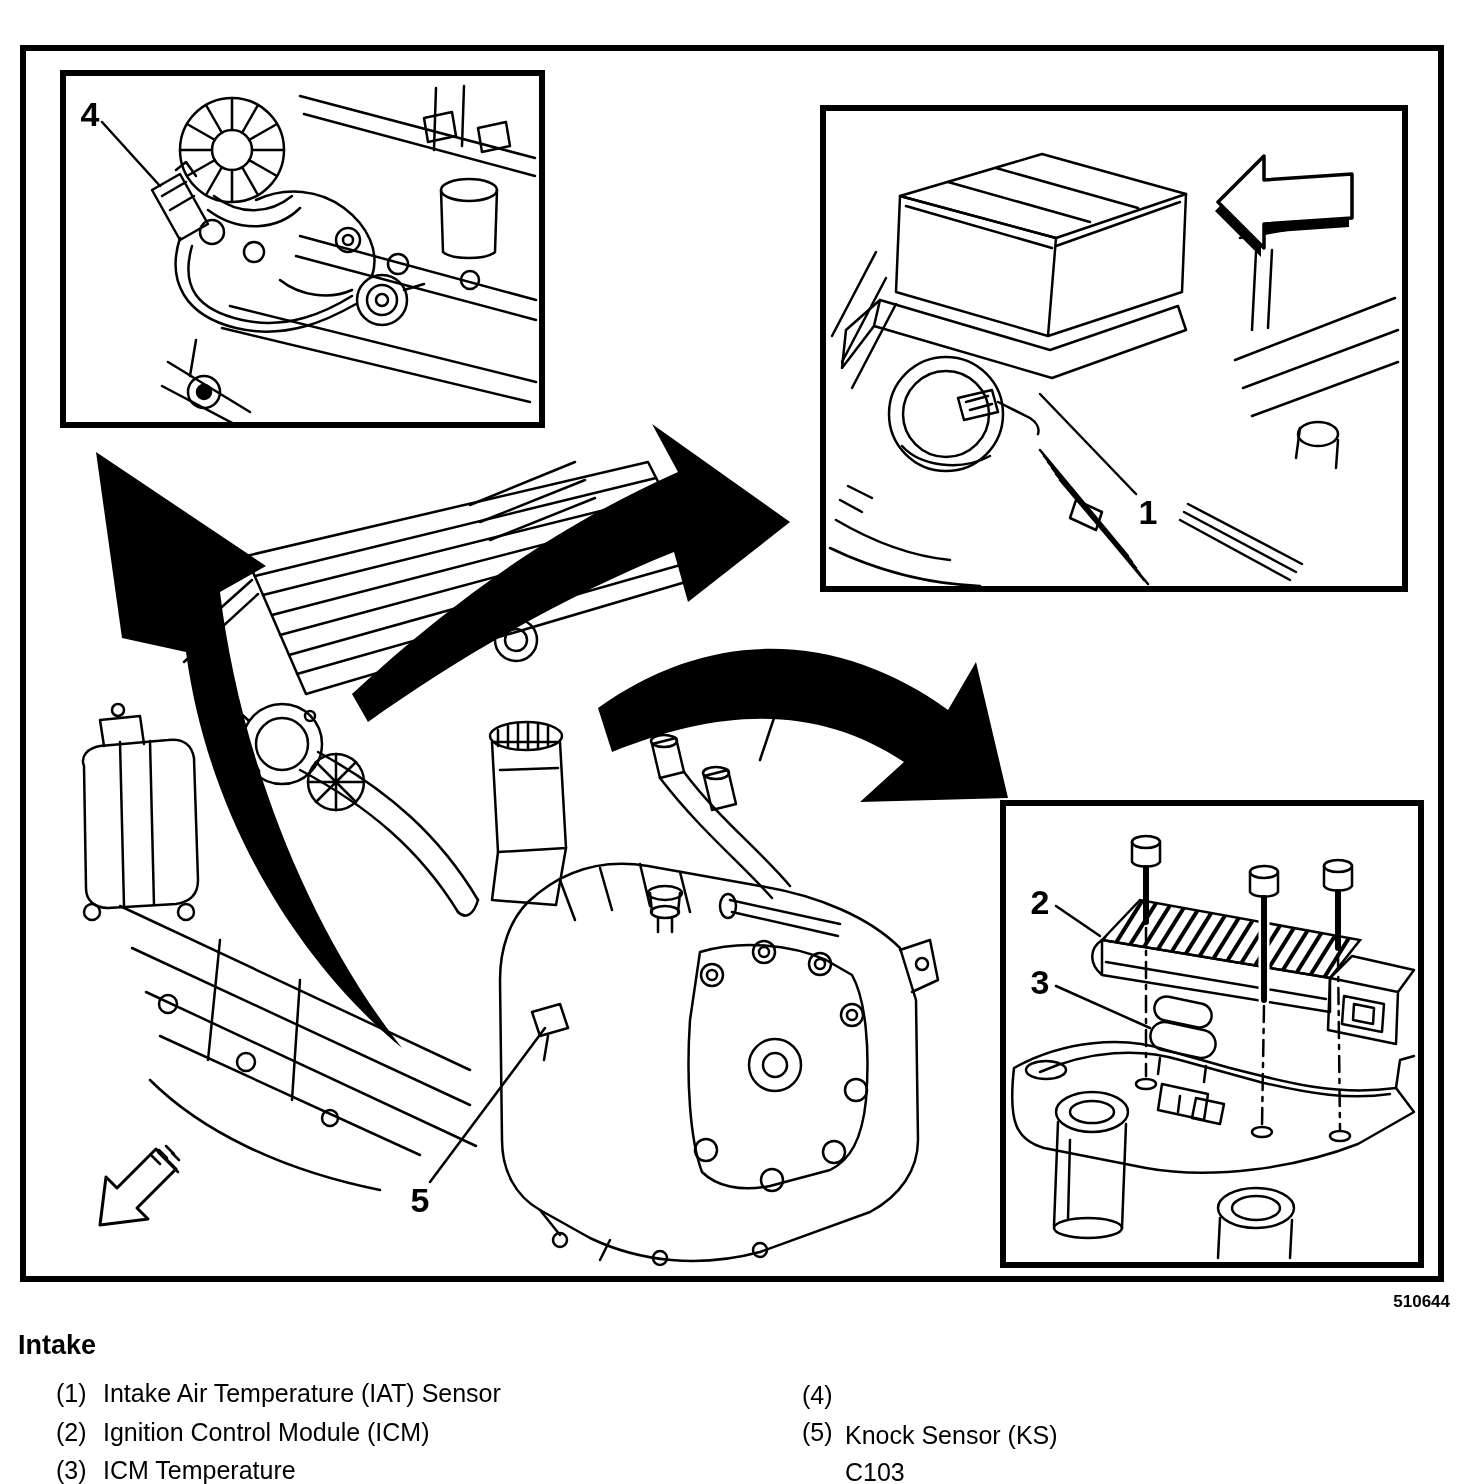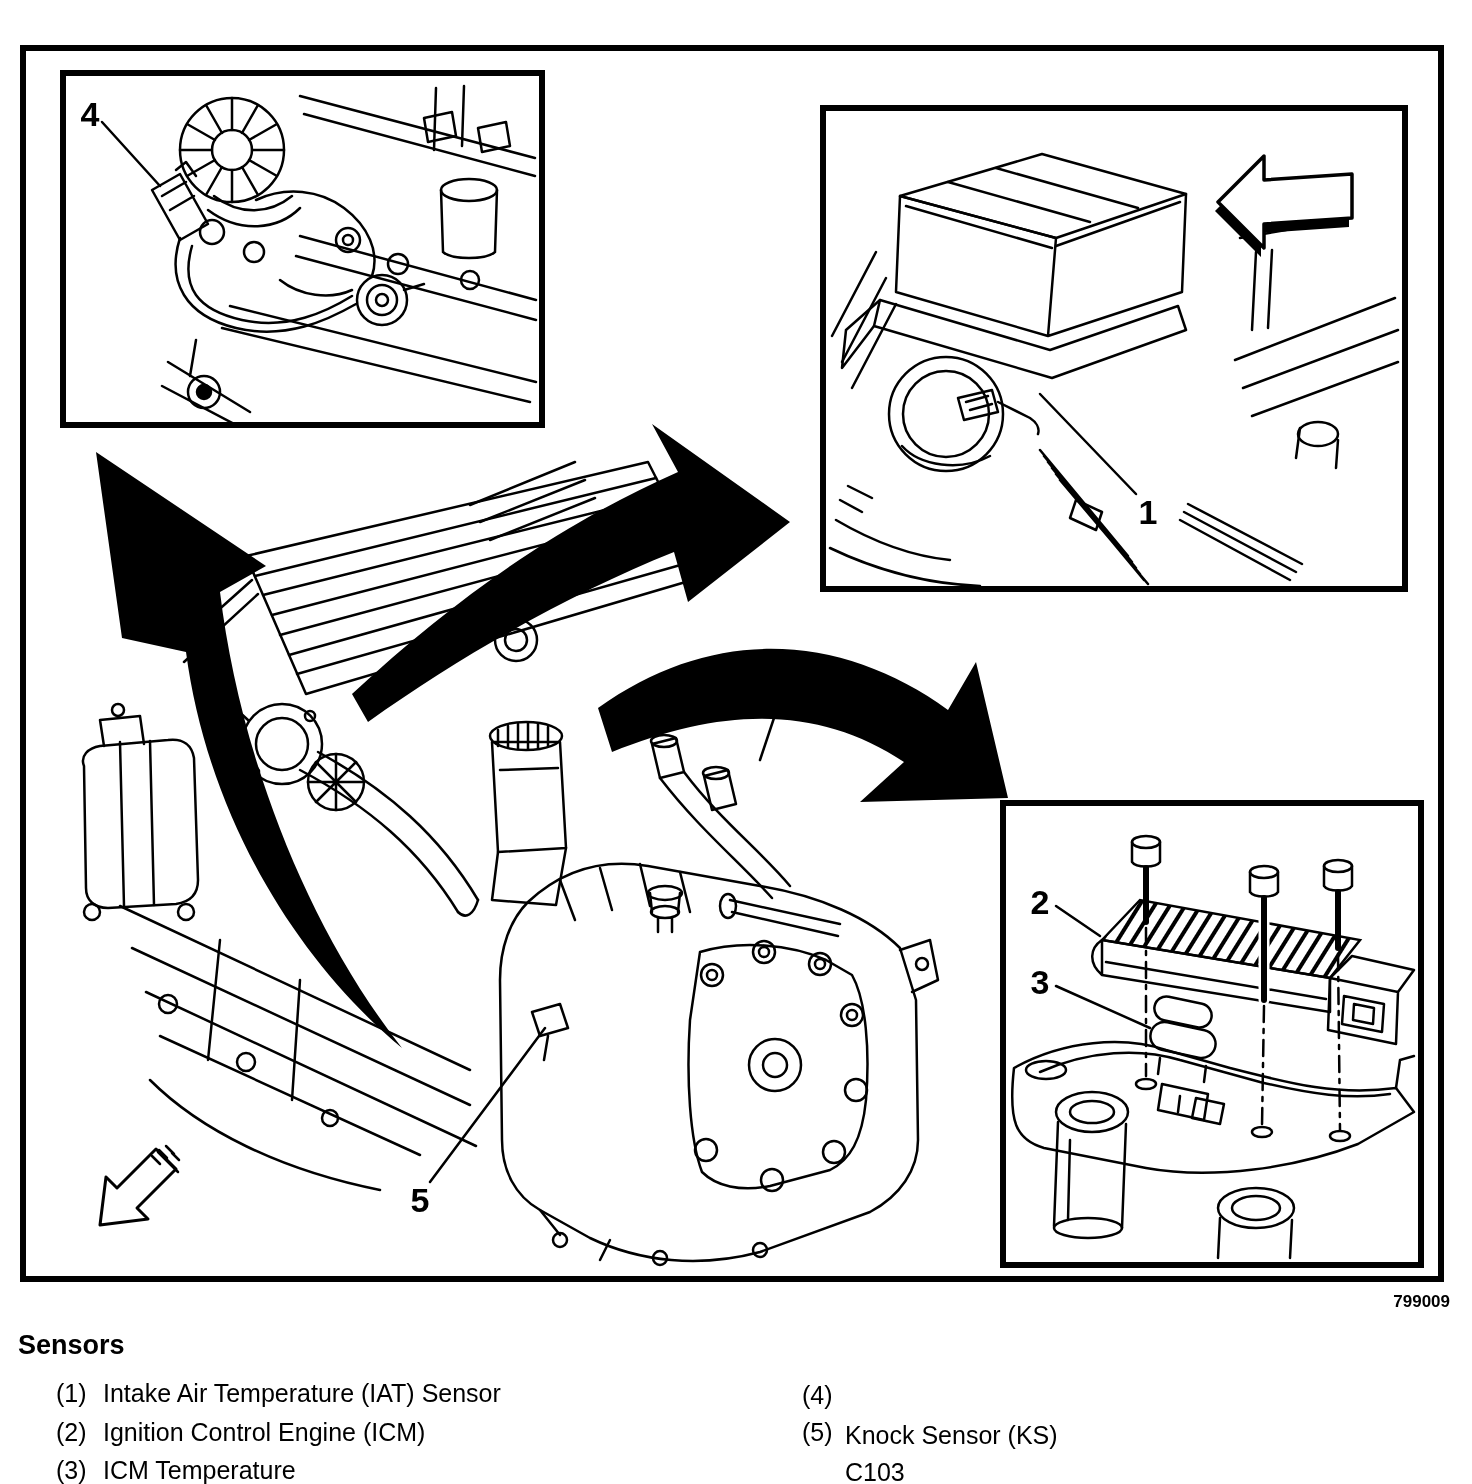--- a/index.html
+++ b/index.html
@@ -298,31 +298,31 @@
           <text x="1040" y="914" text-anchor="middle" font-size="34">2</text>
         </g>
         <g>
           <path class="art" d="M 1056 986 L 1150 1028"></path>
           <text x="1040" y="994" text-anchor="middle" font-size="34">3</text>
         </g>
       </svg>
     </div>
   </div>
 
-  <div class="fignum">799009</div>
-
-  <div class="legend-heading">Sensors</div>
+  <div class="fignum">510644</div>
+
+  <div class="legend-heading">Intake</div>
 
   <div class="lrow colL" style="top:1381px;">
     <span class="lnum">(1)</span>
     <span class="llabel">Intake Air Temperature (IAT) Sensor</span>
   </div>
   <div class="lrow colL" style="top:1420px;">
     <span class="lnum">(2)</span>
-    <span class="llabel">Ignition Control Engine (ICM)</span>
+    <span class="llabel">Ignition Control Module (ICM)</span>
   </div>
   <div class="lrow colL" style="top:1458px;">
     <span class="lnum">(3)</span>
     <span class="llabel">ICM Temperature</span>
   </div>
   <div class="lrow colR" style="top:1383px;">
     <span class="lnum">(4)</span>
     <span class="llabel">Knock Sensor (KS)</span>
   </div>
   <div class="lrow colR" style="top:1420px;">

